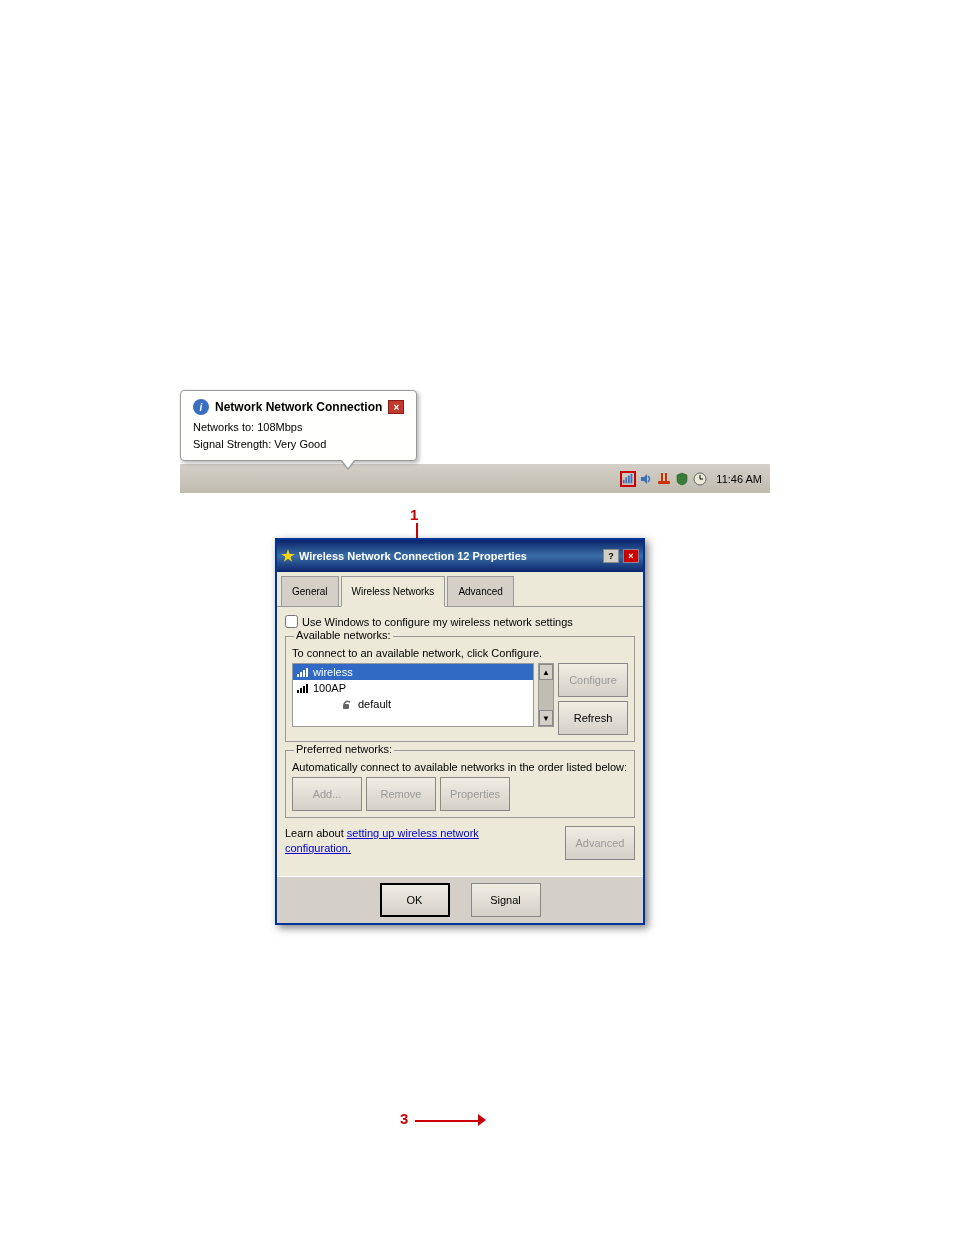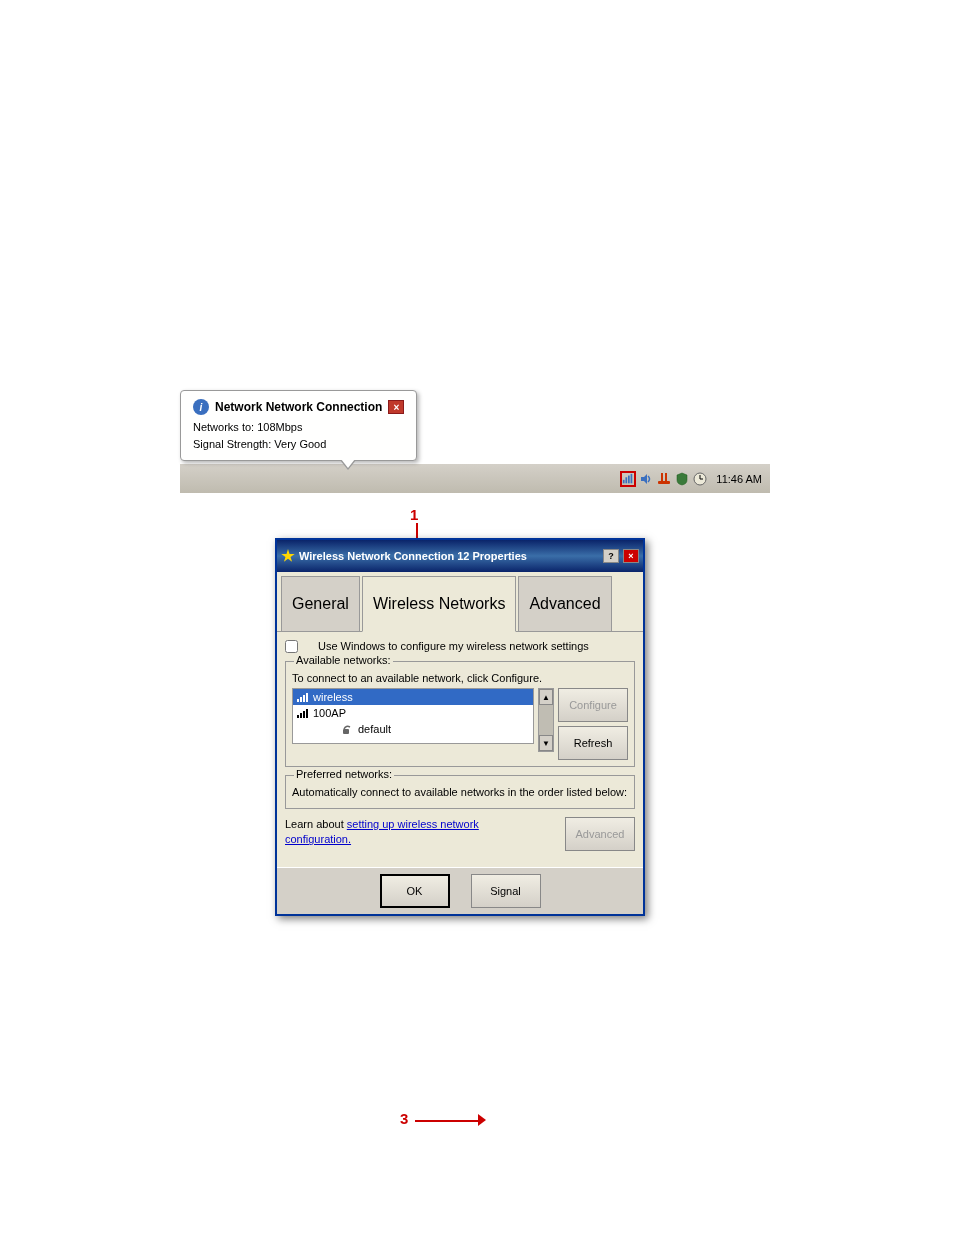--- a/index.html
+++ b/index.html
@@ -172,43 +172,44 @@
     .dialog-btn.close { background: #cc0000; color: white; }
 
     .dialog-tabs {
       display: flex;
       background: #ece9d8;
       padding: 4px 4px 0 4px;
       gap: 2px;
       border-bottom: 1px solid #999;
     }
     .tab {
-      padding: 18px 10px;
+      padding: 9px 10px;
       border: 1px solid #999;
       border-bottom: none;
       background: #d4d0c8;
-      font-size: 16px;
+      font-size: 10px;
       cursor: pointer;
       color: #000;
     }
     .tab.active {
       background: #ece9d8;
       border-bottom: 1px solid #ece9d8;
       margin-bottom: -1px;
       z-index: 1;
     }
 
     .dialog-body {
       padding: 8px;
       background: #ece9d8;
     }
 
     .checkbox-row {
       display: flex;
-      gap: 20px;
+      align-items: center;
+      gap: 4px;
       margin-bottom: 8px;
     }
     .checkbox-row input[type=checkbox] {
       width: 13px;
       height: 13px;
     }
 
     .group-box {
       border: 1px solid #999;
       background: #ece9d8;
@@ -234,21 +235,21 @@
       margin-bottom: 4px;
     }
 
     .network-list-container {
       display: flex;
       gap: 4px;
       align-items: flex-start;
     }
     .network-list {
       flex: 1;
-      height: 56px;
+      height: 64px;
       border: 1px solid #999;
       background: #fff;
       overflow: hidden;
       display: flex;
       flex-direction: column;
     }
     .network-item {
       display: flex;
       align-items: center;
       gap: 4px;
@@ -494,20 +495,25 @@
               <button class="win-btn">Refresh</button>
             </div>
           </div>
         </div>
       </div>
 
       <div class="group-box preferred-section">
         <span class="group-label">Preferred networks:</span>
         <div class="group-content">
           <div class="group-desc">Automatically connect to available networks in the order listed below:</div>
+          <div class="preferred-buttons" style="margin-top:4px;">
+            <button class="win-btn disabled">Add...</button>
+            <button class="win-btn disabled">Remove</button>
+            <button class="win-btn disabled">Properties</button>
+          </div>
         </div>
       </div>
 
       <div class="bottom-row">
         <div class="learn-link">
           <span>Learn about</span>
           <a href="#">
             <span>setting up wireless network</span><br>
             <span>configuration.</span>
           </a>

